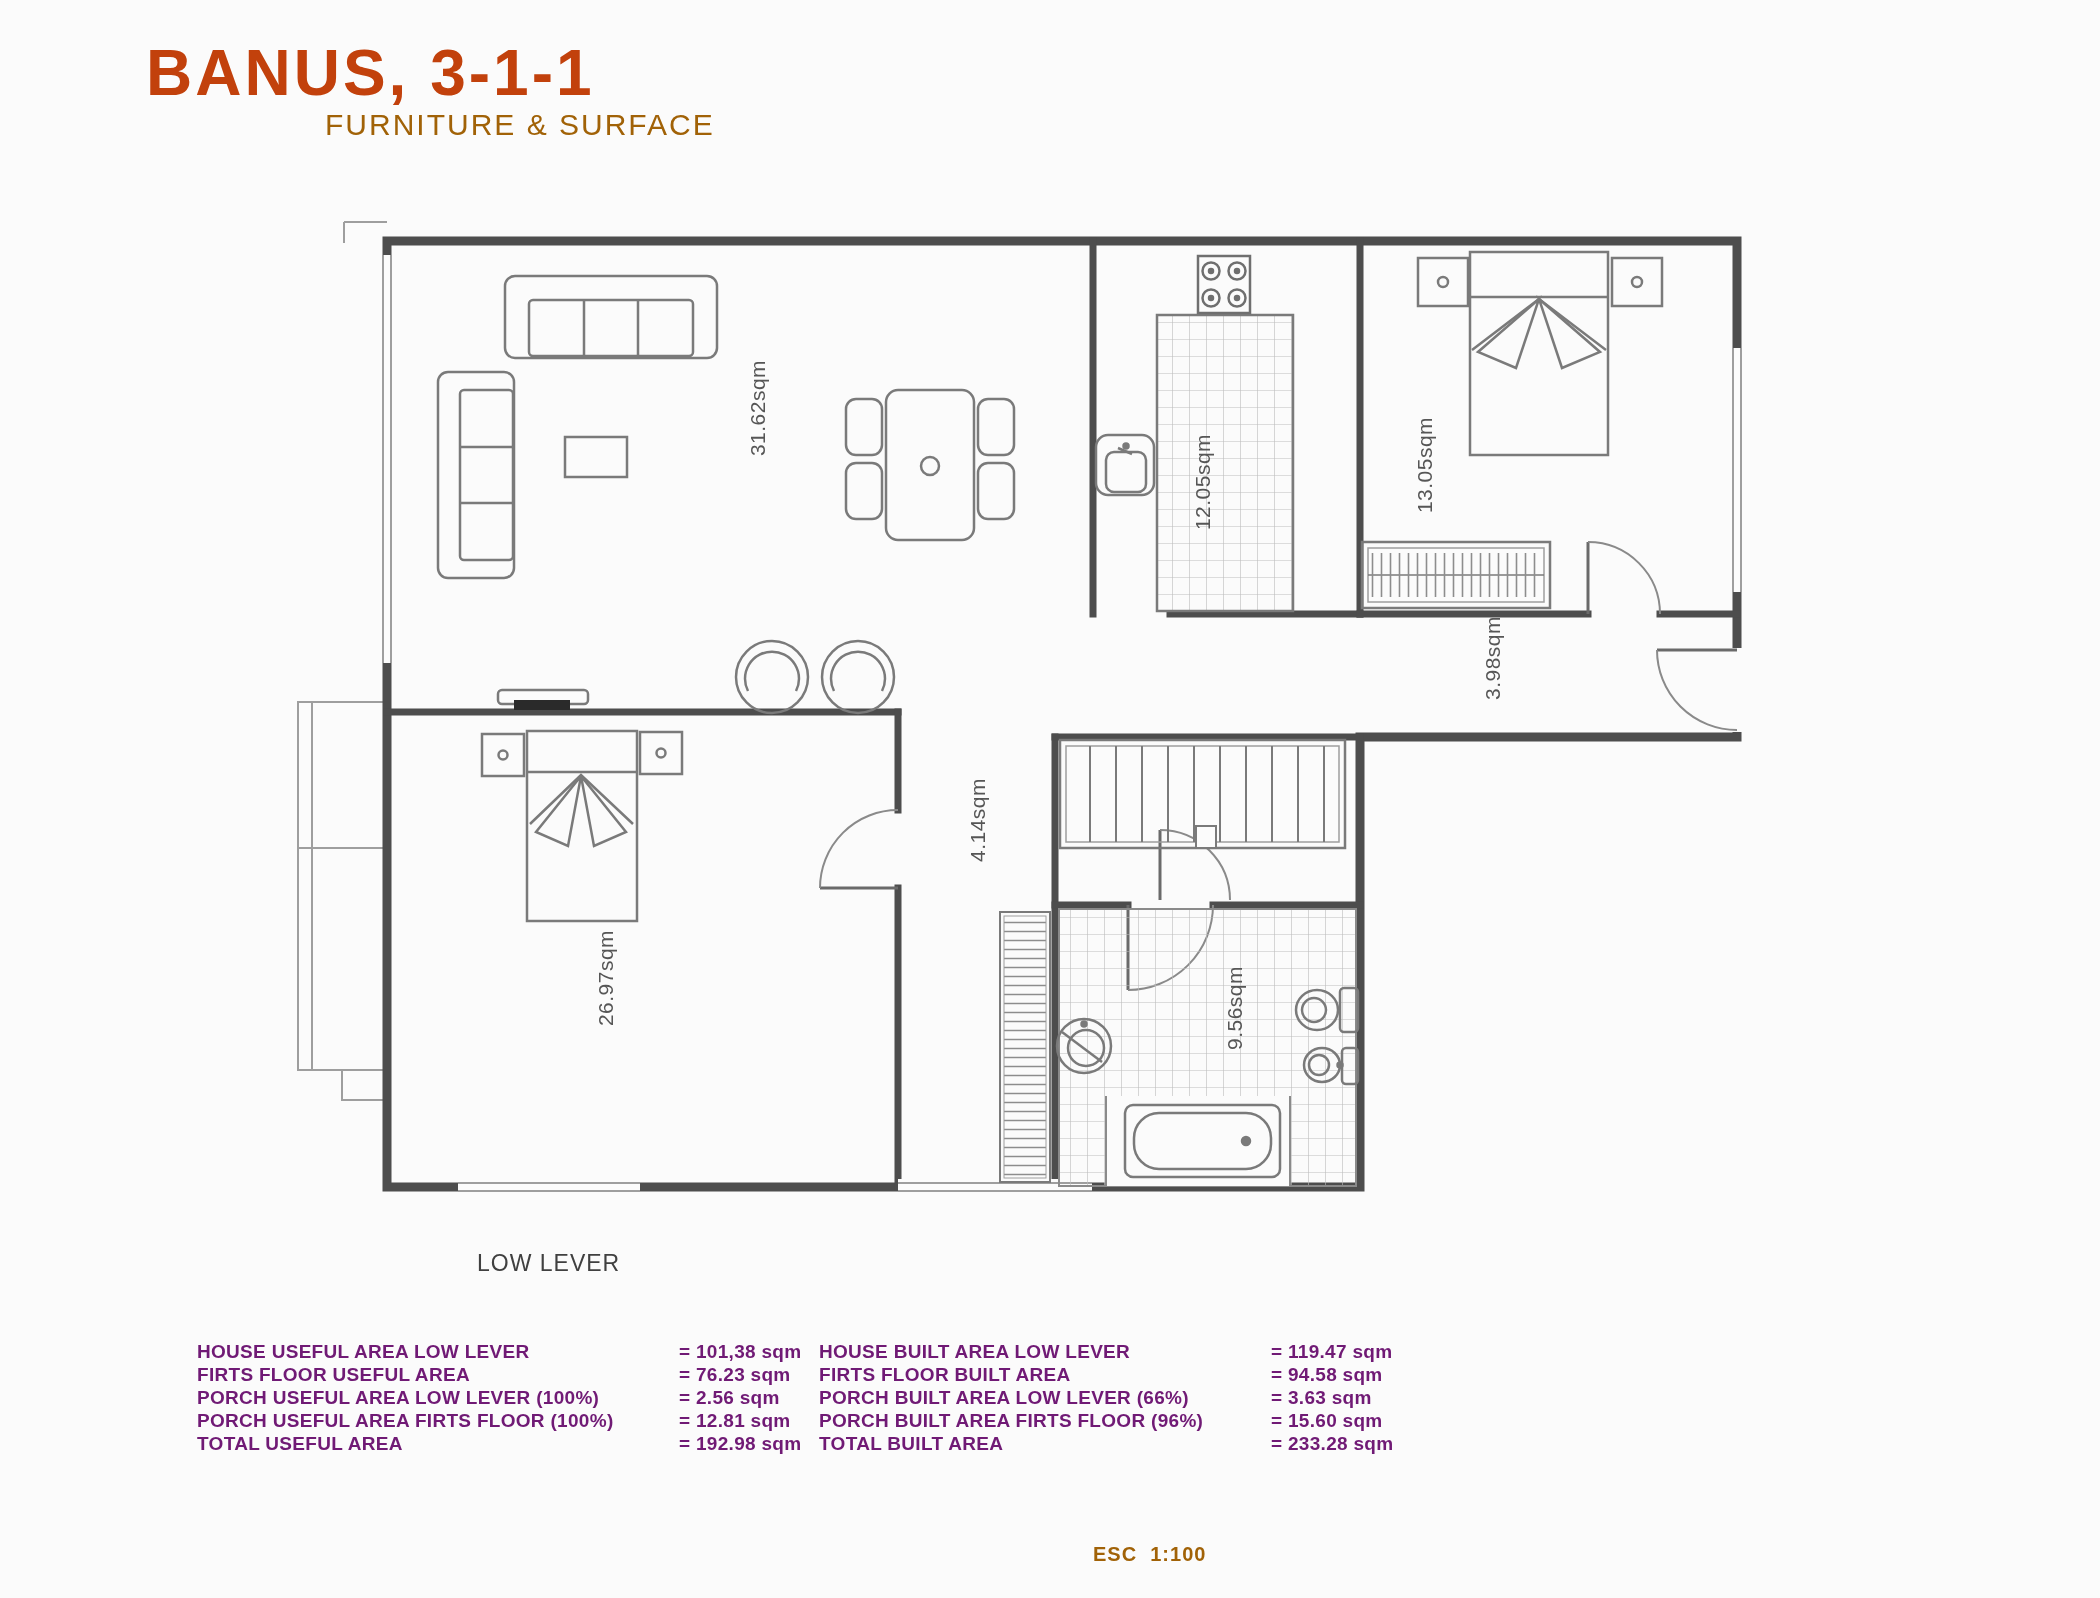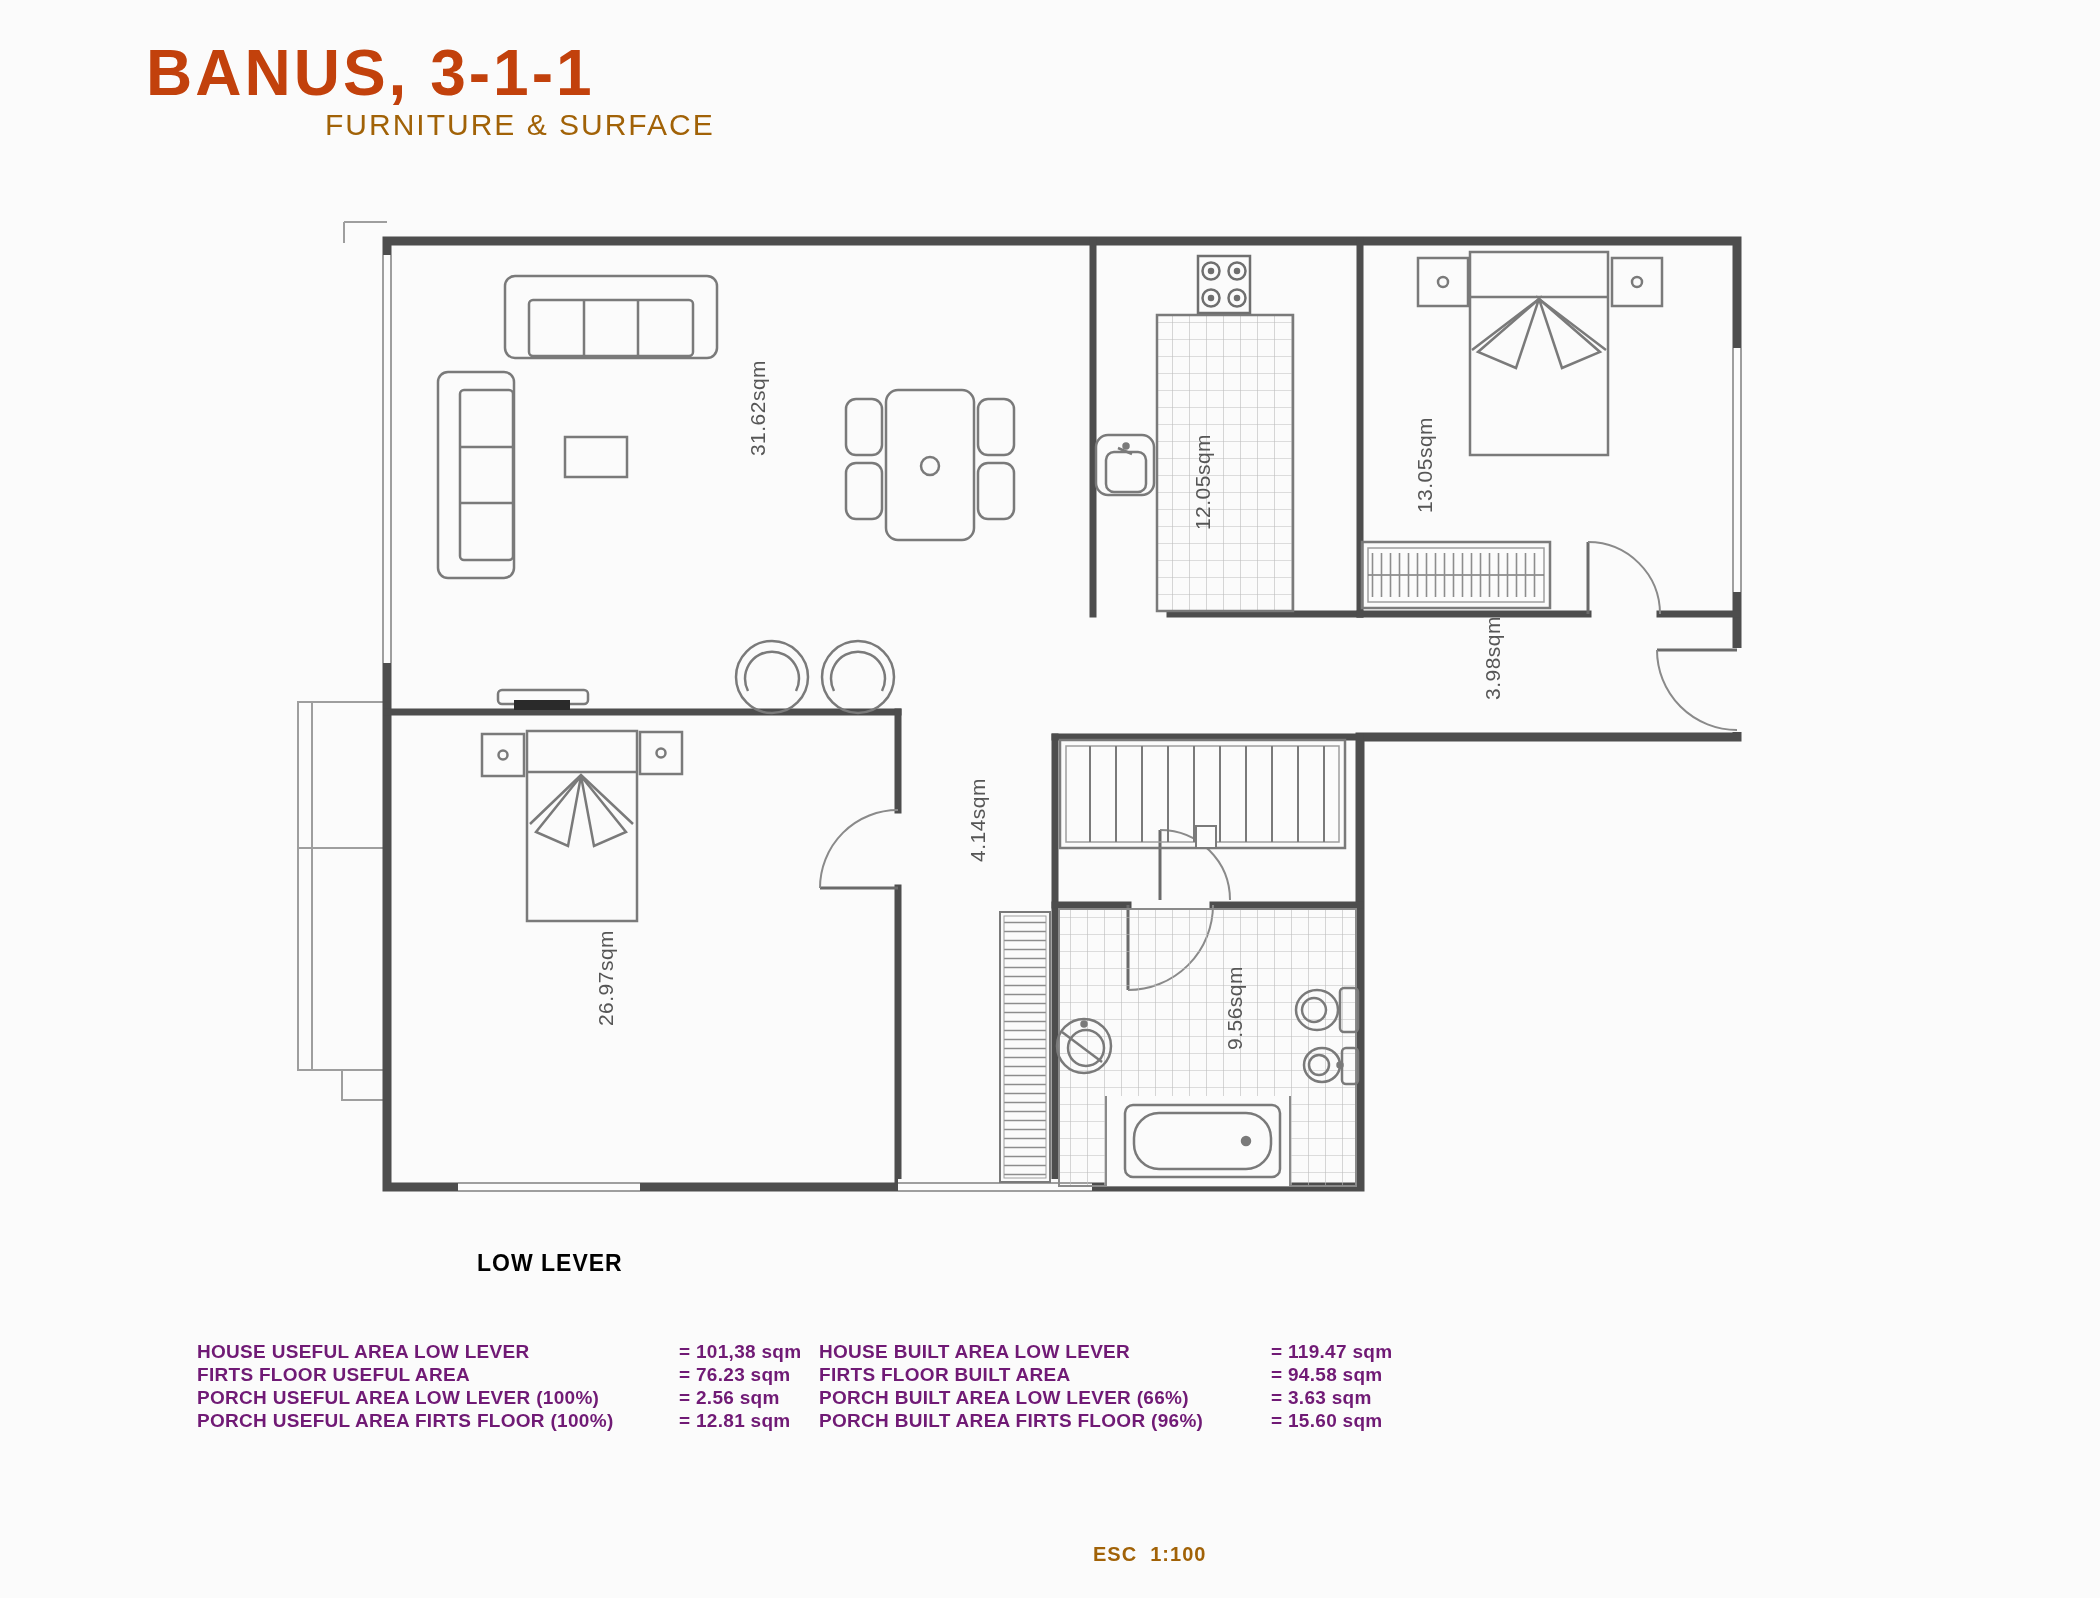--- a/index.html
+++ b/index.html
@@ -9,22 +9,22 @@
   }
   .page-title{
     position:absolute;left:146px;top:36px;font-size:64px;font-weight:700;
     color:#c2410c;letter-spacing:3px;
   }
   .page-subtitle{
     position:absolute;left:325px;top:108px;font-size:30px;font-weight:400;
     color:#a16207;letter-spacing:2px;
   }
   .floor-label{
-    position:absolute;left:477px;top:1250px;font-size:23px;font-weight:700;
-    color:#000000;letter-spacing:1px;
+    position:absolute;left:477px;top:1250px;font-size:23px;font-weight:400;
+    color:#404040;letter-spacing:1px;
   }
   .scale-note{
     position:absolute;left:1093px;top:1543px;font-size:20px;font-weight:700;
     color:#a16207;white-space:pre;letter-spacing:1px;
   }
   .plan-svg{position:absolute;left:0;top:0;}
   .summary{
     position:absolute;left:197px;top:1340px;width:1270px;
     font-size:19px;font-weight:700;color:#701a75;letter-spacing:.3px;
   }
@@ -277,15 +277,21 @@
     <span>= 2.56 sqm</span>
     <span>PORCH BUILT AREA LOW LEVER (66%)</span>
     <span>= 3.63 sqm</span>
   </div>
   <div class="summary-row">
     <span>PORCH USEFUL AREA FIRTS FLOOR (100%)</span>
     <span>= 12.81 sqm</span>
     <span>PORCH BUILT AREA FIRTS FLOOR (96%)</span>
     <span>= 15.60 sqm</span>
   </div>
+  <div class="summary-row">
+    <span>TOTAL USEFUL AREA</span>
+    <span>= 192.98 sqm</span>
+    <span>TOTAL BUILT AREA</span>
+    <span>= 233.28 sqm</span>
+  </div>
 </div>
 
 <div class="scale-note">ESC  1:100</div>
 
 </body></html>

